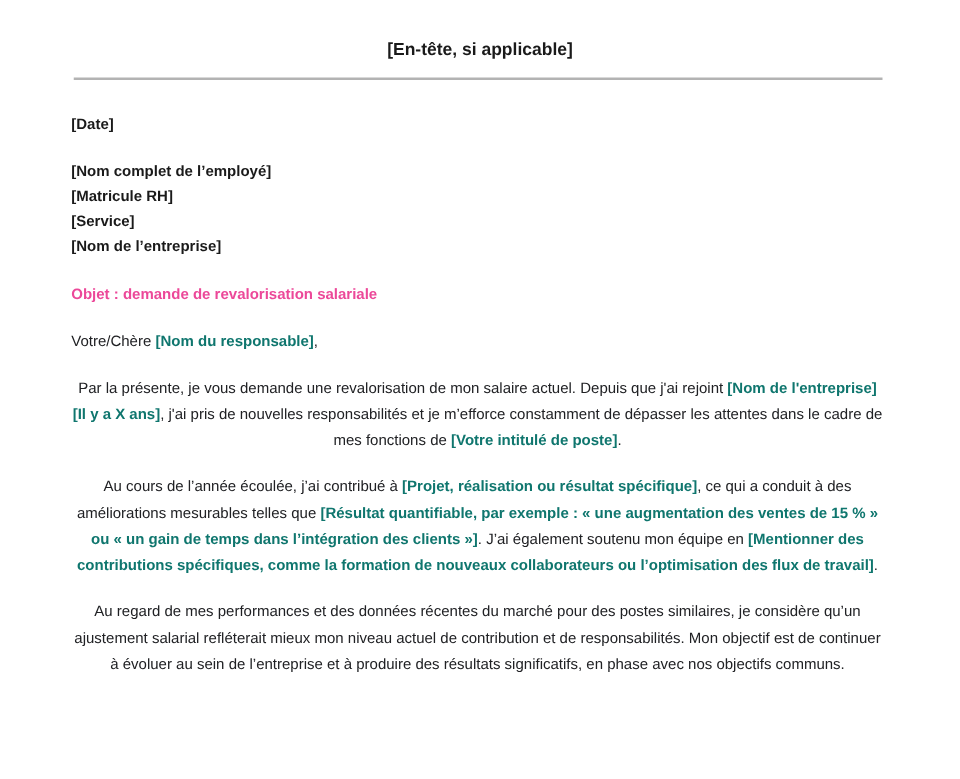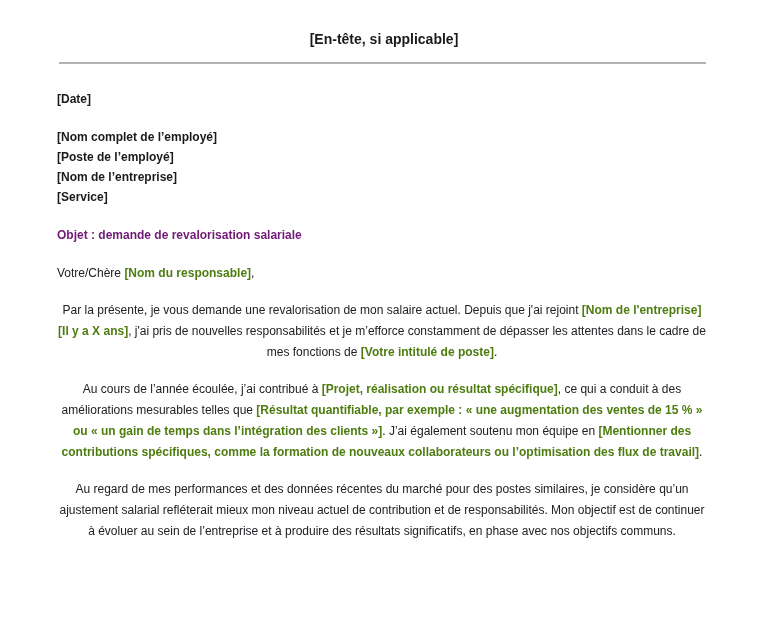--- a/index.html
+++ b/index.html
@@ -46,49 +46,49 @@
   }
   .address-block {
     margin: 18px 0 16px 0;
     font-weight: 700;
     line-height: 20px;
     color: #1a1a1a;
   }
   .subject-line {
     margin: 18px 0 0 0;
     font-weight: 700;
-    color: #701a75;
+    color: #ec4899;
   }
   .salutation, .para {
     margin: 17px 0 0 0;
   }
   .para { margin-top: 16px; text-align: center; }
   .seg-bold {
     font-weight: 700;
-    color: #4d7c0f;
+    color: #0f766e;
   }
 </style>
 </head>
 <body>
 
 <div class="page">
 
   <div class="letter-header">[En-tête, si applicable]</div>
 
   <hr class="divider">
 
   <div class="content">
 
     <p class="date-line">[Date]</p>
 
     <div class="address-block">
         <div>[Nom complet de l’employé]</div>
-        <div>[Poste de l’employé]</div>
+        <div>[Matricule RH]</div>
+        <div>[Service]</div>
         <div>[Nom de l’entreprise]</div>
-        <div>[Service]</div>
       </div>
 
     <p class="subject-line">Objet : demande de revalorisation salariale</p>
 
     <p class="salutation"><span>Votre/Chère </span><span class="seg-bold">[Nom du responsable]</span><span>,</span></p>
 
     <p class="para"><span>Par la présente, je vous demande une revalorisation de mon salaire actuel. Depuis que j'ai rejoint </span><span class="seg-bold">[Nom de l'entreprise] [Il y a X ans]</span><span>, j'ai pris de nouvelles responsabilités et je m’efforce constamment de dépasser les attentes dans le cadre de mes fonctions de </span><span class="seg-bold">[Votre intitulé de poste]</span><span>.</span></p>
 
     <p class="para"><span>Au cours de l’année écoulée, j’ai contribué à </span><span class="seg-bold">[Projet, réalisation ou résultat spécifique]</span><span>, ce qui a conduit à des améliorations mesurables telles que </span><span class="seg-bold">[Résultat quantifiable, par exemple : « une augmentation des ventes de 15 % » ou « un gain de temps dans l’intégration des clients »]</span><span>. J’ai également soutenu mon équipe en </span><span class="seg-bold">[Mentionner des contributions spécifiques, comme la formation de nouveaux collaborateurs ou l’optimisation des flux de travail]</span><span>.</span></p>
 

